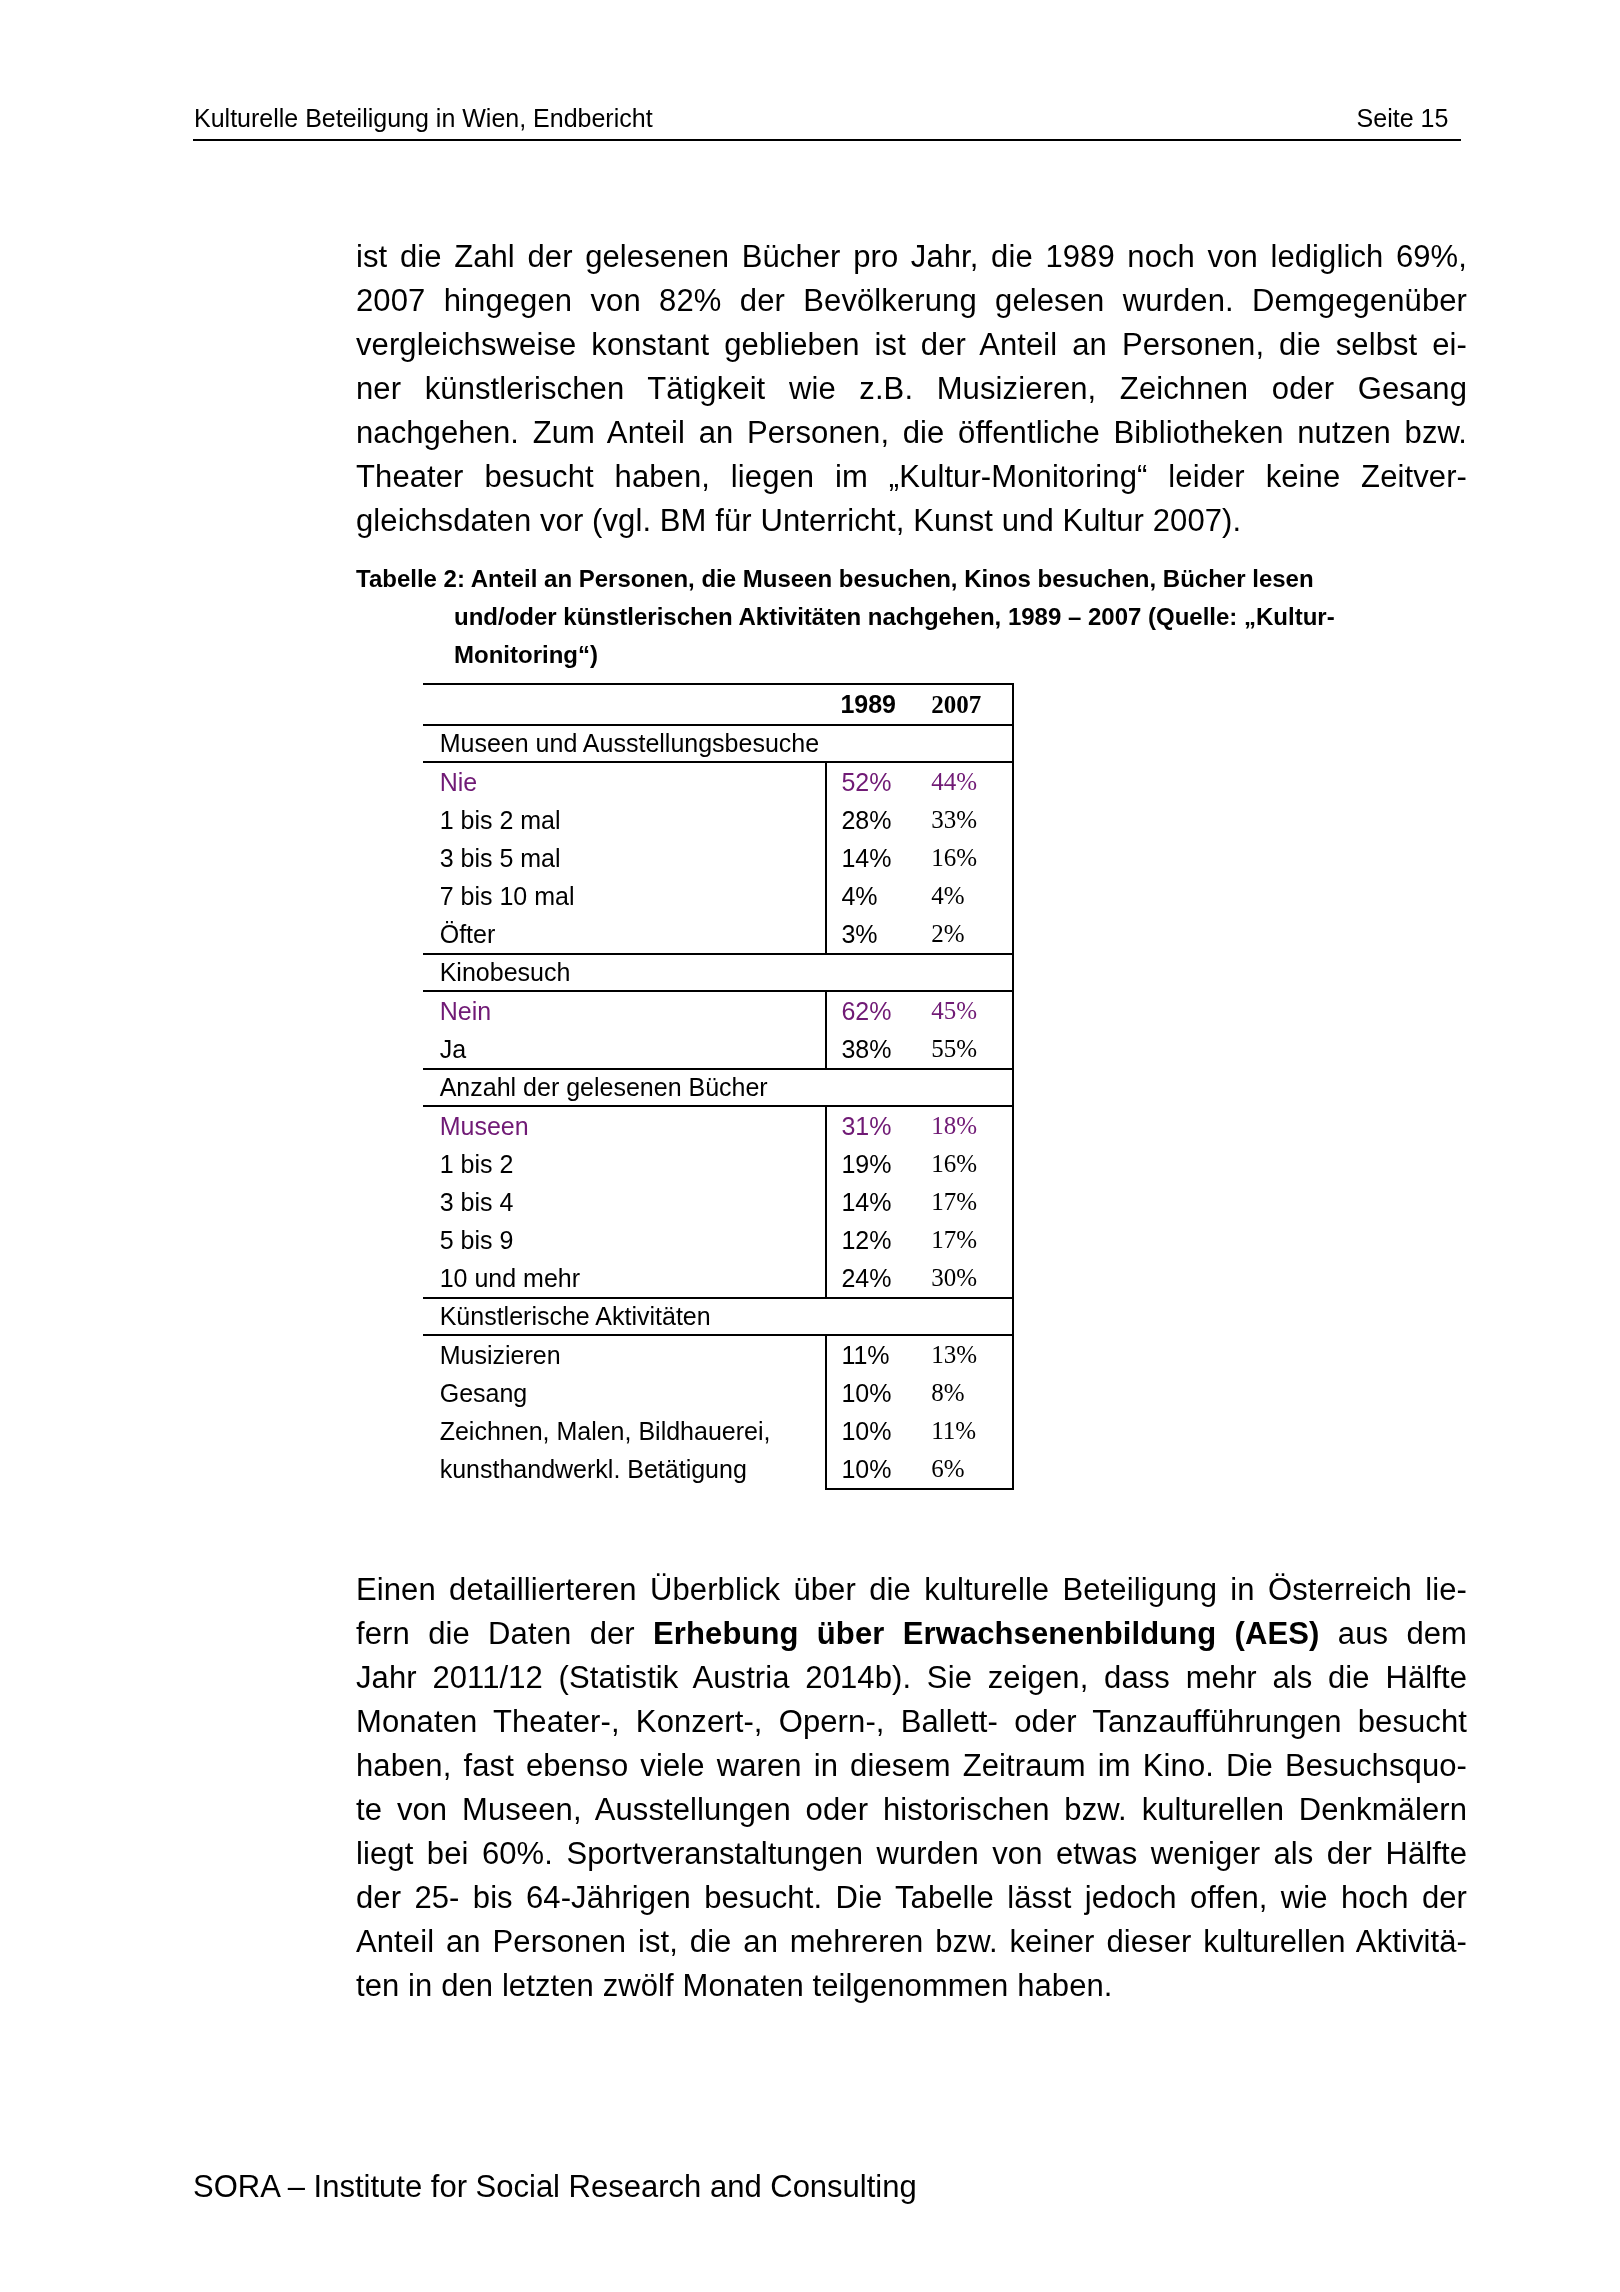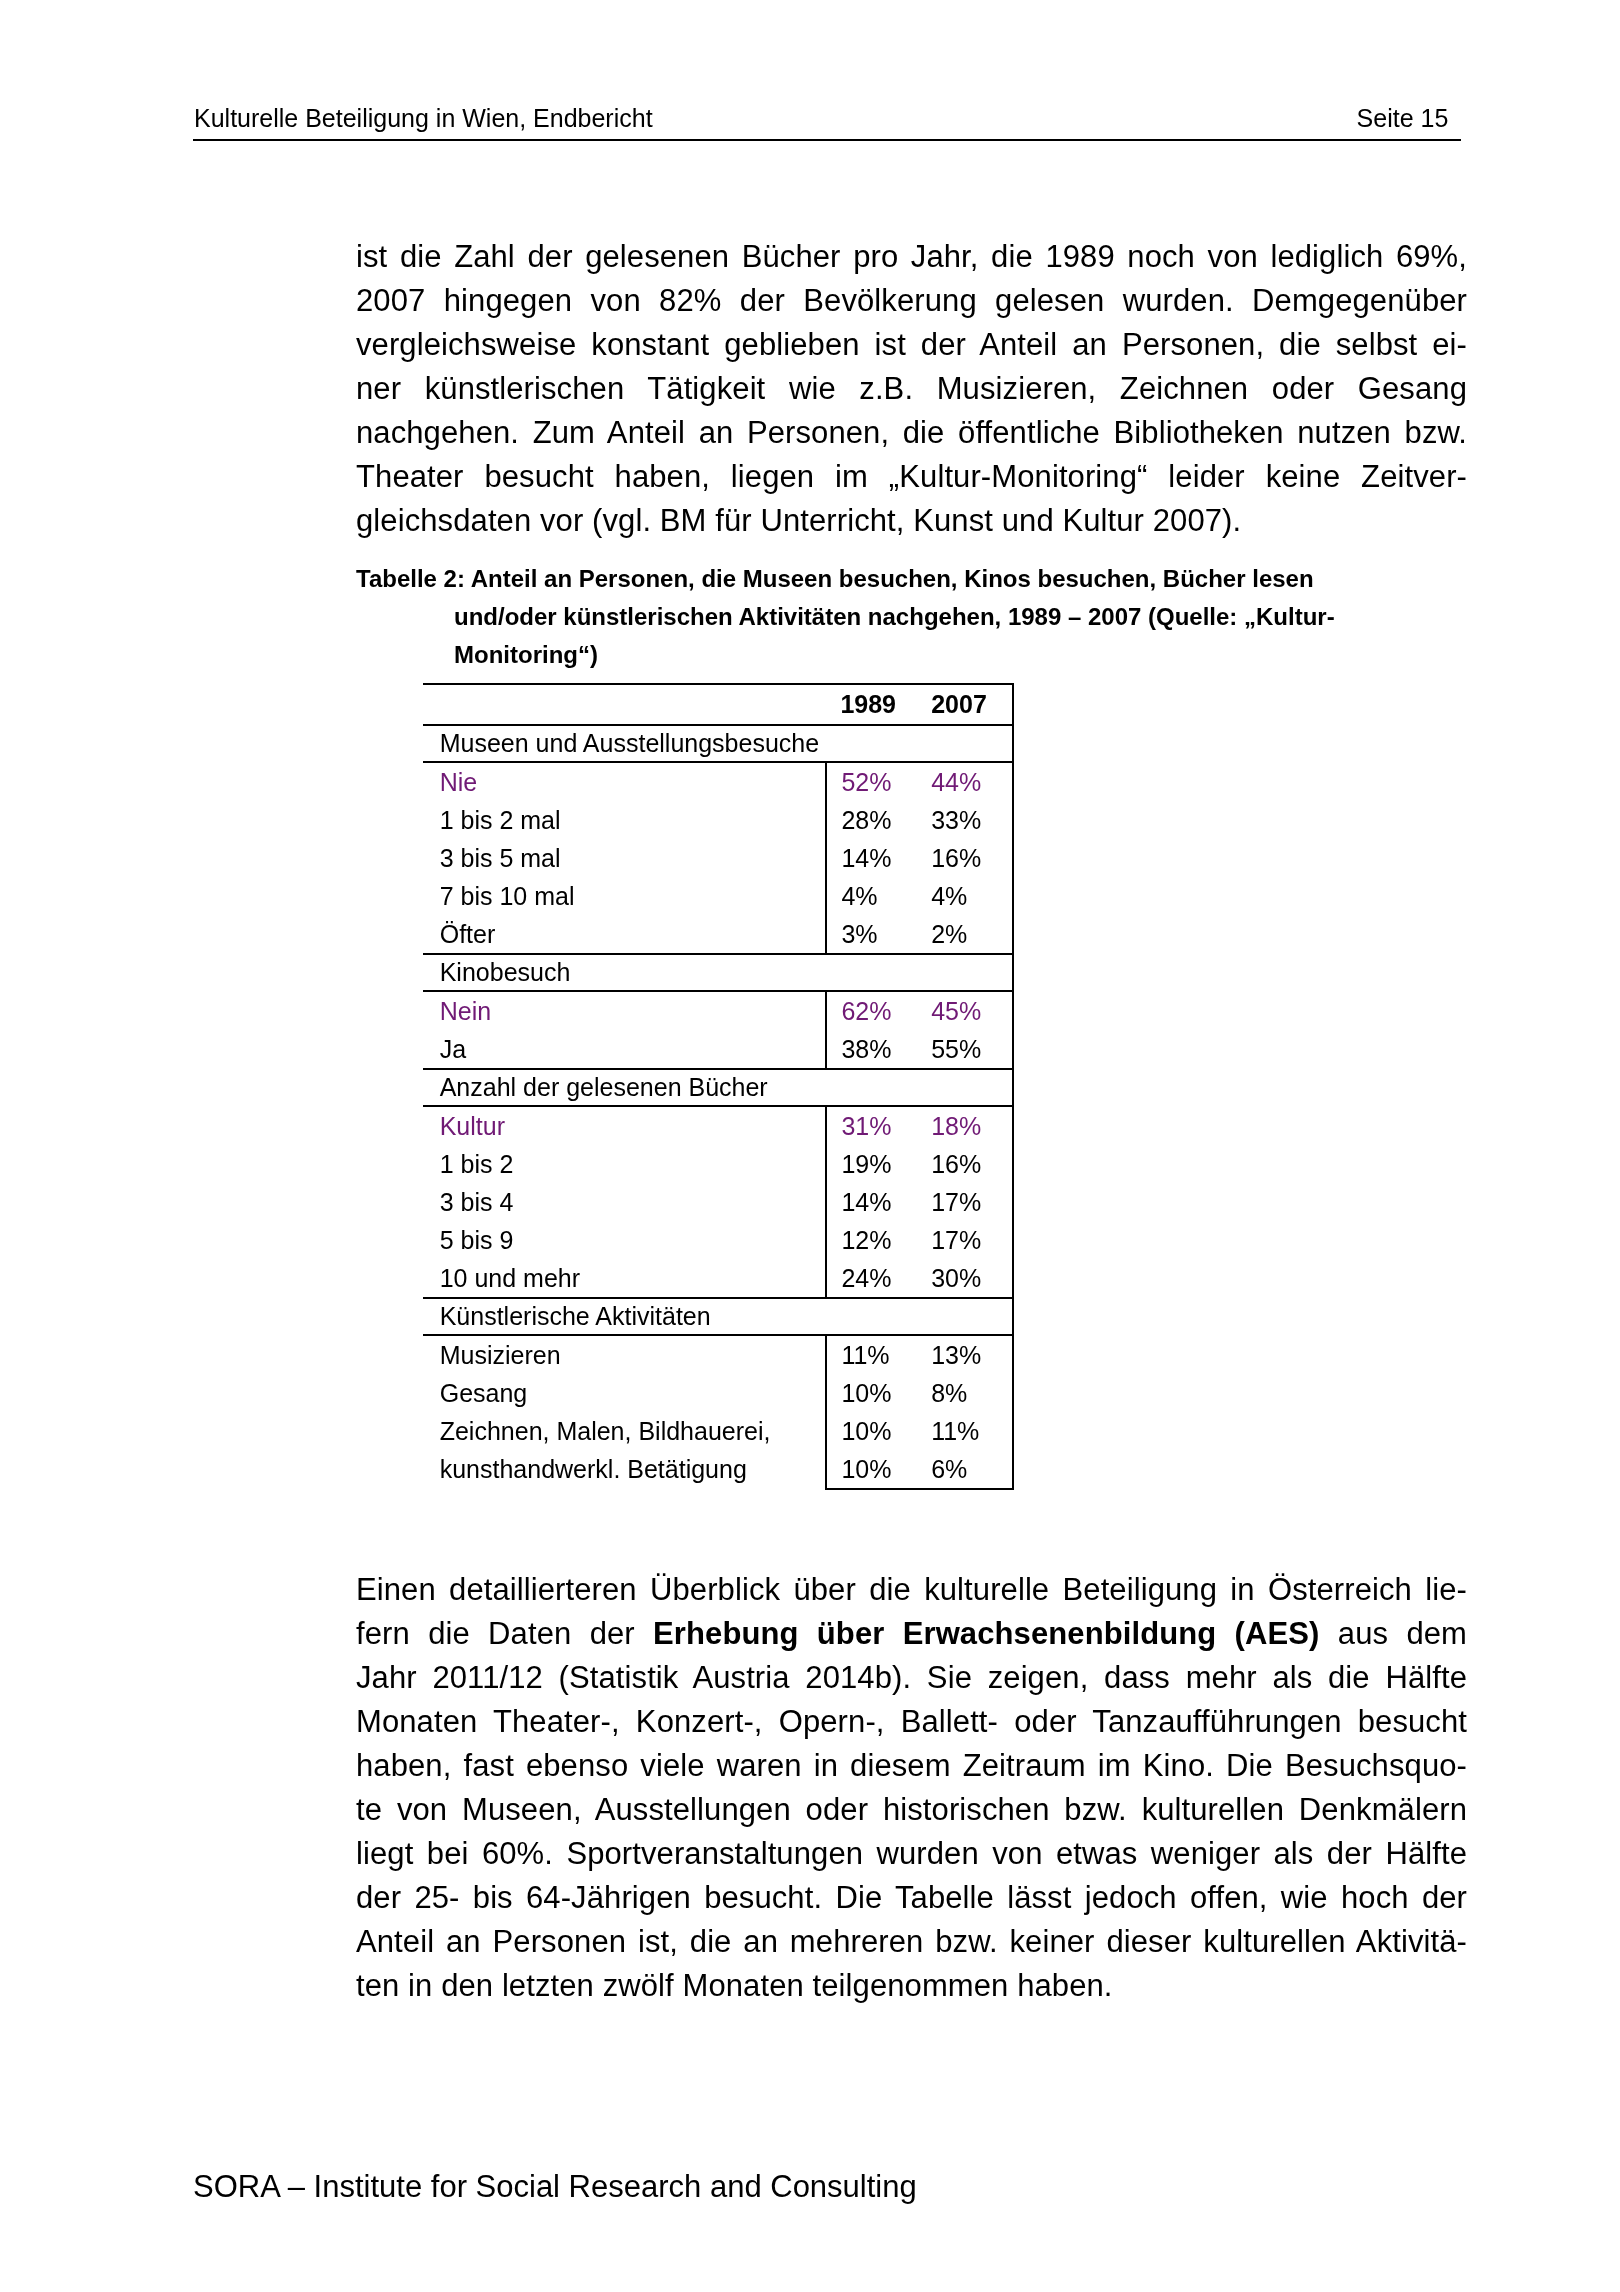--- a/index.html
+++ b/index.html
@@ -32,21 +32,21 @@
   .caption .cl { display: block; white-space: nowrap; }
   .caption .indent { padding-left: 98px; }
 
   .data-table {
     position: absolute; left: 423px; top: 683px;
     border-collapse: collapse; font-size: 25px;
   }
   .data-table td, .data-table th { padding: 0; height: 38px; vertical-align: middle; }
   .data-table .label { width: 385px; padding-left: 16.7px; }
   .data-table .v1 { width: 81px; padding-left: 14.7px; }
-  .data-table .v2 { width: 81px; padding-left: 8.8px; }
+  .data-table .v2 { width: 81px; padding-left: 8.8px; font-family: Liberation Serif, serif; }
   .data-table th { font-weight: bold; text-align: left; height: 39px; }
   .hdr th { border-top: 2.9px solid #000; border-bottom: 2px solid #000; }
   .hdr th.last { border-right: 2px solid #000; }
   .sec td { border-right: 2.9px solid #000; border-bottom: 2.9px solid #000; height: 35px; }
   .sec.thin td { border-bottom: 2px solid #000; }
   .box-l { border-right: 2.9px solid #000; }
   .box-r { border-right: 2.9px solid #000; }
   .grp-end td { border-bottom: 2.9px solid #000; }
   .grp-end.thin td { border-bottom: 2px solid #000; }
   .final td.v1, .final td.v2 { border-bottom: 2.9px solid #000; }
@@ -128,21 +128,21 @@
   <tr class="grp-end thin">
     <td class="label box-l">Ja</td>
     <td class="v1">38%</td>
     <td class="v2 box-r">55%</td>
   </tr>
 
   <tr class="sec">
     <td class="label" colspan="3">Anzahl der gelesenen Bücher</td>
   </tr>
   <tr class="red">
-    <td class="label box-l">Kultur</td>
+    <td class="label box-l">Museen</td>
     <td class="v1">31%</td>
     <td class="v2 box-r">18%</td>
   </tr>
   <tr>
     <td class="label box-l">1 bis 2</td>
     <td class="v1">19%</td>
     <td class="v2 box-r">16%</td>
   </tr>
   <tr>
     <td class="label box-l">3 bis 4</td>

